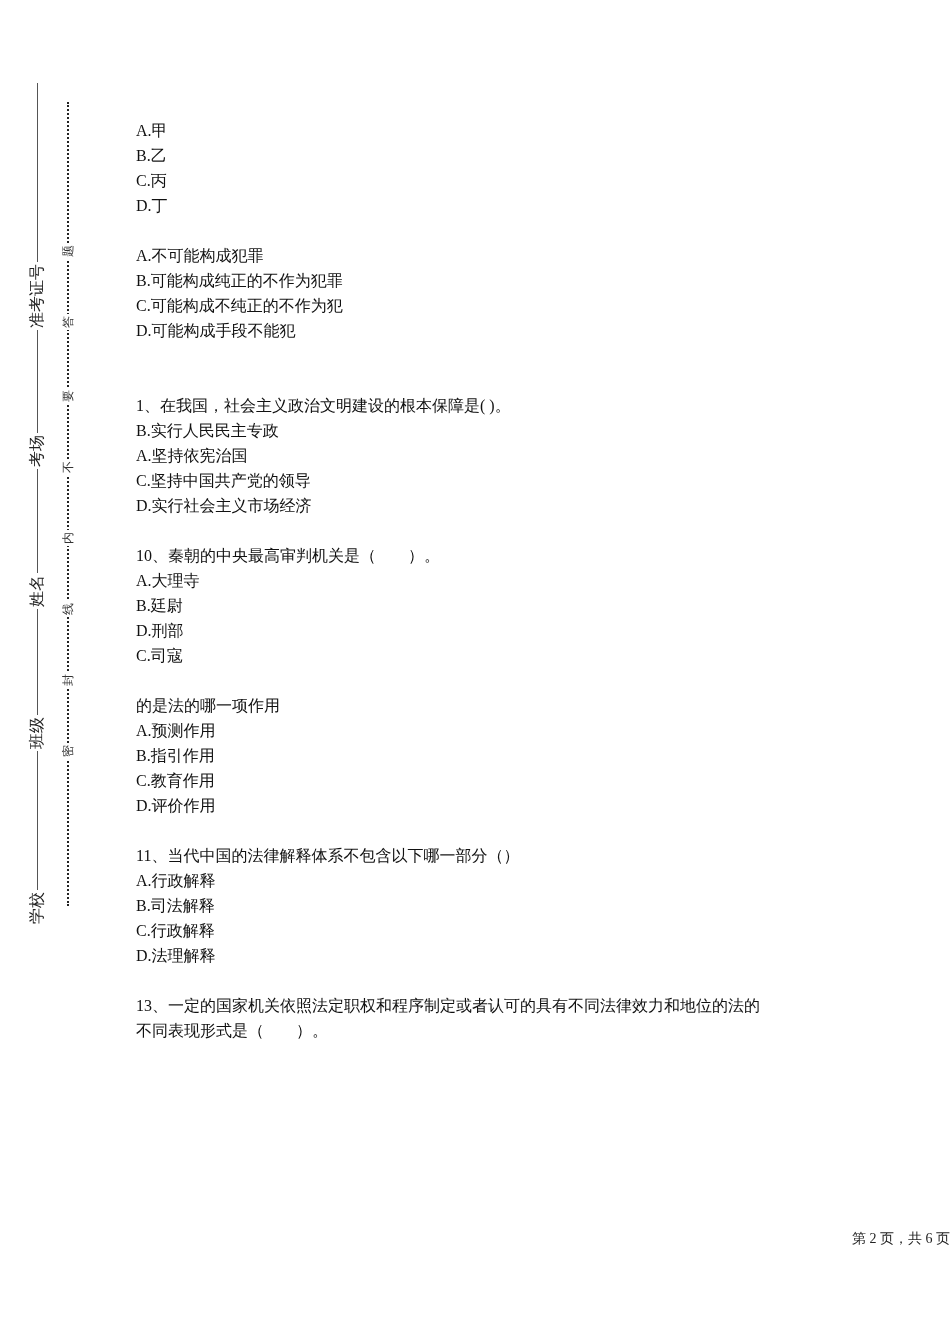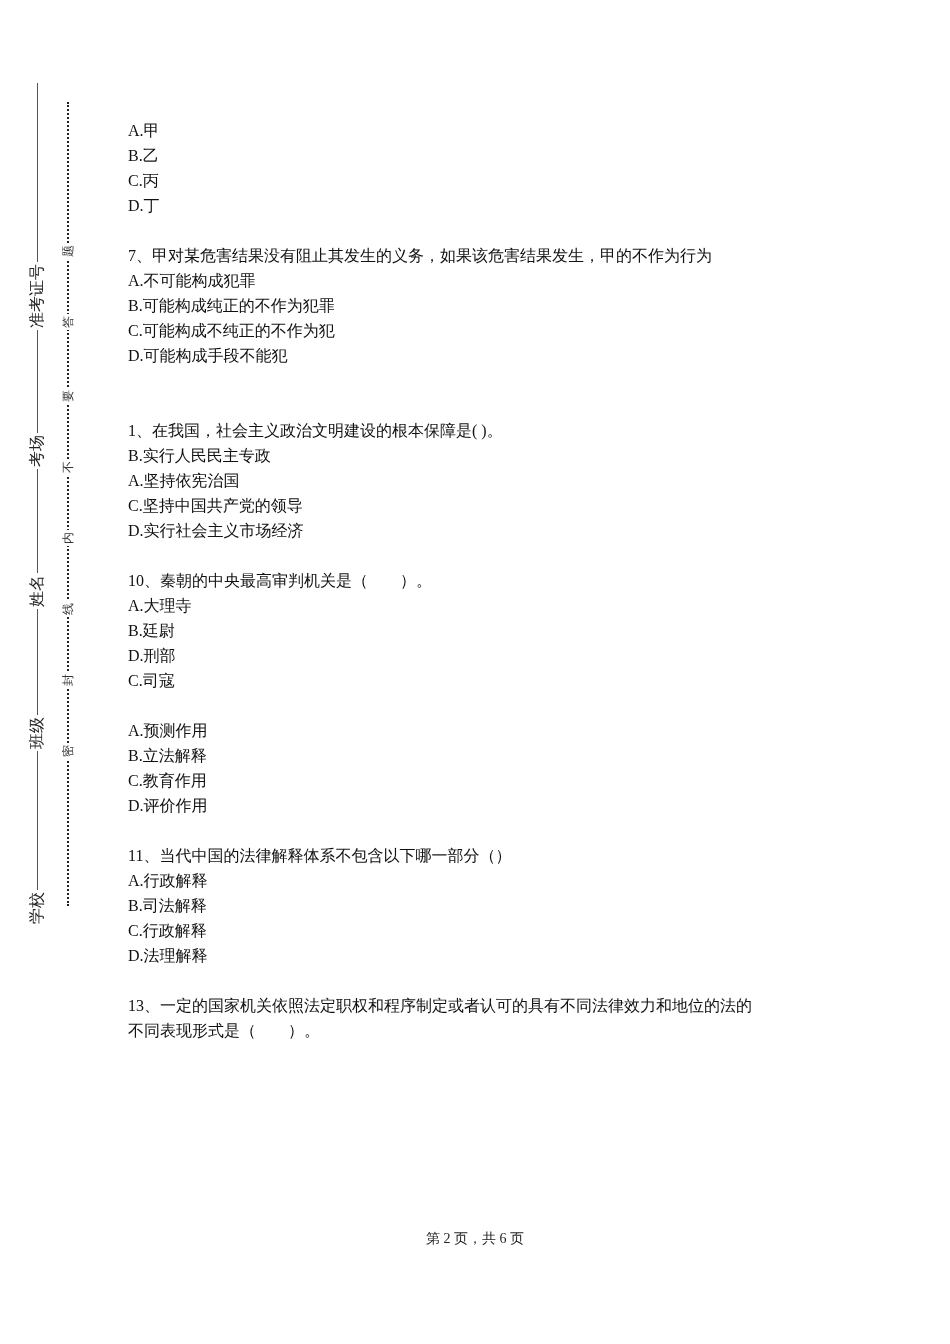--- a/index.html
+++ b/index.html
@@ -56,39 +56,39 @@
       transform: translate(-50%, -50%) rotate(-90deg);
       font-size: 12px;
       background: #ffffff;
       padding: 1px 2px;
       line-height: 12px;
       color: #333333;
     }
     
     .content {
       position: absolute;
-      left: 128px;
+      left: 136px;
       top: 118px;
       width: 670px;
     }
     .line {
       font-size: 16px;
       line-height: 25px;
       height: 25px;
       white-space: nowrap;
     }
     .gap {
       height: 25px;
     }
     .footer {
       position: absolute;
       top: 1230px;
       left: 0;
       width: 950px;
-      text-align: center;
+      text-align: right;
       font-size: 14px;
       color: #222222;
       font-family: Liberation Serif, serif;
     }
   </style>
 </head>
 <body>
 
 <div class="binding">
   <div class="solid-line"></div>
@@ -114,21 +114,20 @@
 
   <div class="question">
     <div class="line option">A.甲</div>
     <div class="line option">B.乙</div>
     <div class="line option">C.丙</div>
     <div class="line option">D.丁</div>
   </div>
   <div class="gap"></div>
 
   <div class="question">
-    <div class="line q-title">7、甲对某危害结果没有阻止其发生的义务，如果该危害结果发生，甲的不作为行为</div>
     <div class="line option">A.不可能构成犯罪</div>
     <div class="line option">B.可能构成纯正的不作为犯罪</div>
     <div class="line option">C.可能构成不纯正的不作为犯</div>
     <div class="line option">D.可能构成手段不能犯</div>
   </div>
   <div class="gap"></div>
 
   <div class="gap"></div>
 
   <div class="question">
@@ -143,22 +142,23 @@
   <div class="question">
     <div class="line q-title">10、秦朝的中央最高审判机关是（　　）。</div>
     <div class="line option">A.大理寺</div>
     <div class="line option">B.廷尉</div>
     <div class="line option">D.刑部</div>
     <div class="line option">C.司寇</div>
   </div>
   <div class="gap"></div>
 
   <div class="question">
+    <div class="line q-title">的是法的哪一项作用</div>
     <div class="line option">A.预测作用</div>
-    <div class="line option">B.立法解释</div>
+    <div class="line option">B.指引作用</div>
     <div class="line option">C.教育作用</div>
     <div class="line option">D.评价作用</div>
   </div>
   <div class="gap"></div>
 
   <div class="question">
     <div class="line q-title">11、当代中国的法律解释体系不包含以下哪一部分（）</div>
     <div class="line option">A.行政解释</div>
     <div class="line option">B.司法解释</div>
     <div class="line option">C.行政解释</div>

